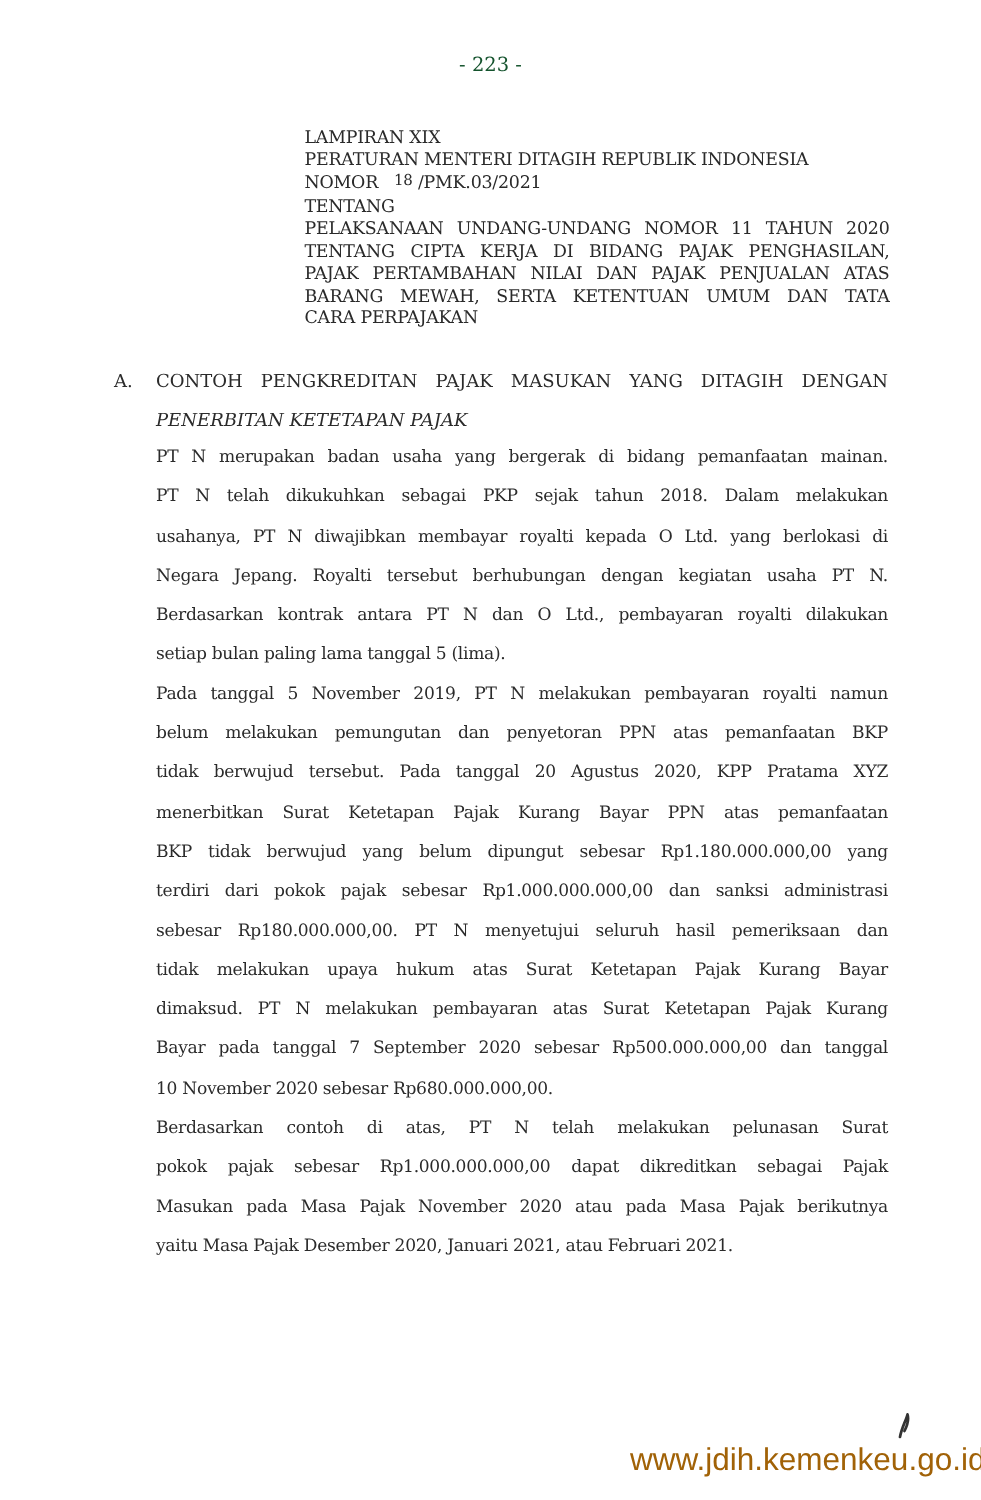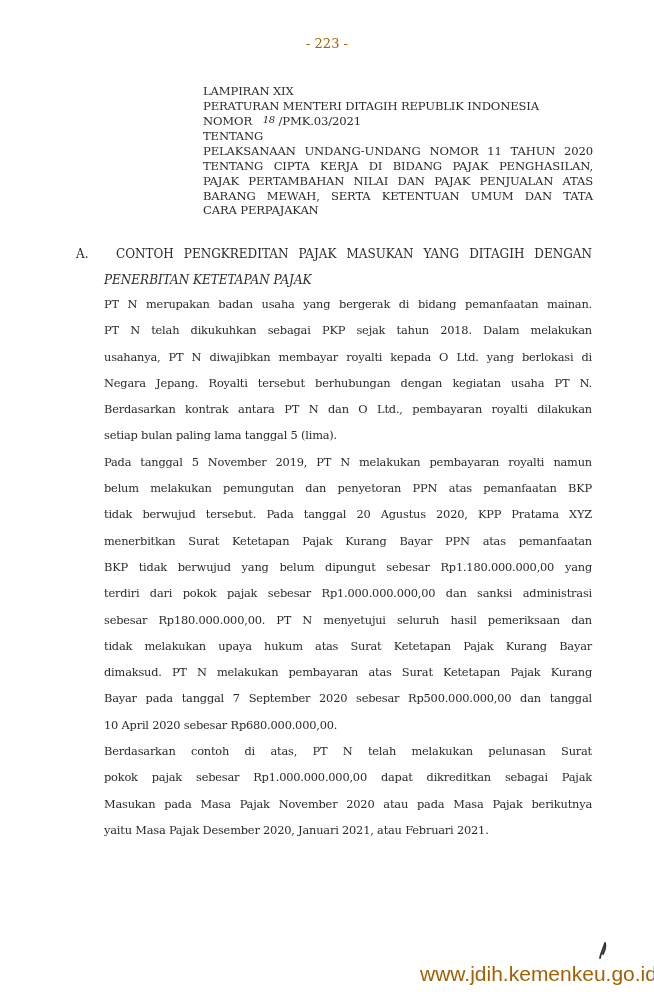--- a/index.html
+++ b/index.html
@@ -1,30 +1,30 @@
 <!DOCTYPE html>
 <html><head>
 <meta charset="utf-8">
 <style>
   html, body { margin: 0; padding: 0; background: #ffffff; }
   body { width: 654px; height: 1000px; position: relative; overflow: hidden;
          font-family: "DejaVu Serif", serif; color: #2b2b2b; }
   .page-number { position: absolute; top: 36px; left: 0; width: 654px; text-align: center;
-                 font-family: "DejaVu Serif", serif; font-size: 13px; color: #a16207; }
+                 font-family: "DejaVu Serif", serif; font-size: 13px; color: #14532d; }
   .header-block { position: absolute; top: 84px; left: 203px; width: 390px;
                   font-family: "DejaVu Serif", serif; font-size: 11.6px; line-height: 14.8px;
                   color: #2a2a2a; letter-spacing: -0.15px; }
   .header-block .hline { white-space: nowrap; }
   .header-block .justify { text-align: justify; text-align-last: justify; white-space: normal; }
-  .nomor-num { font-size: 10px; position: relative; top: -2px; font-style: italic; }
+  .nomor-num { font-size: 10px; position: relative; top: -2px; }
   .section { position: absolute; top: 241px; left: 76px; width: 520px; }
   .section-letter { position: absolute; left: 0; top: 0; font-size: 12px; line-height: 26px; }
   .section-title { position: absolute; left: 28px; top: 0; width: 488px; font-size: 12px;
                    line-height: 26px; }
-  .section-title .l1 { display: block; text-align: justify; text-align-last: justify; margin-left: 12px; }
+  .section-title .l1 { display: block; text-align: justify; text-align-last: justify; }
   .section-title .l2 { display: block; font-style: italic; }
   .body { position: absolute; top: 291px; left: 104px; width: 488px;
           font-family: "DejaVu Serif", serif; font-size: 11.4px; line-height: 26.3px;
           color: #2b2b2b; letter-spacing: -0.2px; }
   .body .line { display: block; text-align: justify; text-align-last: justify; white-space: nowrap; }
   .body .line.last { text-align-last: left; }
   .signature-mark { position: absolute; top: 942px; left: 597px; width: 12px; height: 18px; }
   .footer-link { position: absolute; top: 962px; left: 420px; font-family: "Liberation Sans", sans-serif;
                  font-size: 21px; color: #a16207; text-decoration: none; }
 </style>
@@ -66,21 +66,21 @@
     <span class="line">Pada tanggal 5 November 2019, PT N melakukan pembayaran royalti namun</span>
     <span class="line">belum melakukan pemungutan dan penyetoran PPN atas pemanfaatan BKP</span>
     <span class="line">tidak berwujud tersebut. Pada tanggal 20 Agustus 2020, KPP Pratama XYZ</span>
     <span class="line">menerbitkan Surat Ketetapan Pajak Kurang Bayar PPN atas pemanfaatan</span>
     <span class="line">BKP tidak berwujud yang belum dipungut sebesar Rp1.180.000.000,00 yang</span>
     <span class="line">terdiri dari pokok pajak sebesar Rp1.000.000.000,00 dan sanksi administrasi</span>
     <span class="line">sebesar Rp180.000.000,00. PT N menyetujui seluruh hasil pemeriksaan dan</span>
     <span class="line">tidak melakukan upaya hukum atas Surat Ketetapan Pajak Kurang Bayar</span>
     <span class="line">dimaksud. PT N melakukan pembayaran atas Surat Ketetapan Pajak Kurang</span>
     <span class="line">Bayar pada tanggal 7 September 2020 sebesar Rp500.000.000,00 dan tanggal</span>
-    <span class="line last">10 April 2020 sebesar Rp680.000.000,00.</span>
+    <span class="line last">10 November 2020 sebesar Rp680.000.000,00.</span>
     <span class="line">Berdasarkan contoh di atas, PT N telah melakukan pelunasan Surat</span>
     <span class="line">pokok pajak sebesar Rp1.000.000.000,00 dapat dikreditkan sebagai Pajak</span>
     <span class="line">Masukan pada Masa Pajak November 2020 atau pada Masa Pajak berikutnya</span>
     <span class="line last">yaitu Masa Pajak Desember 2020, Januari 2021, atau Februari 2021.</span>
   </div>
 
 <svg class="signature-mark" viewBox="0 0 12 18">
   <path d="M8 1 C7 5, 4 10, 3 16 M8 1 C9 4, 8 8, 6 12" stroke="#333" stroke-width="1.8" fill="none" stroke-linecap="round"></path>
 </svg>
 

